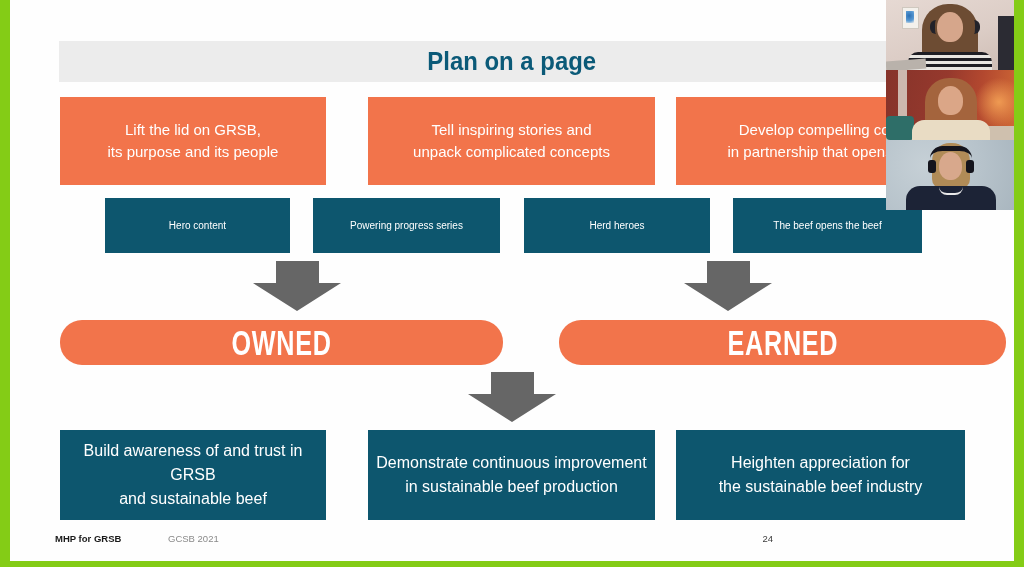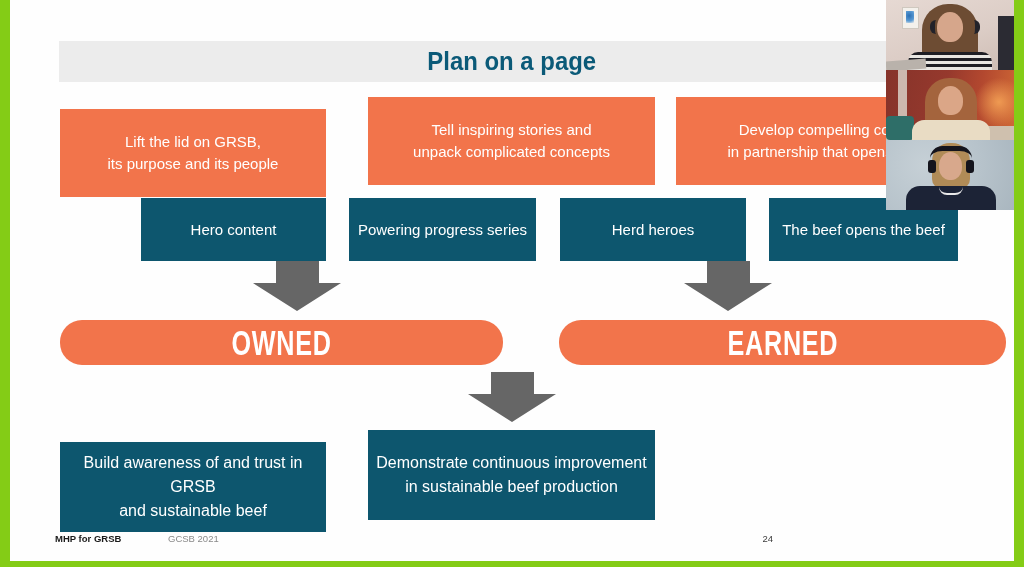--- a/index.html
+++ b/index.html
@@ -17,23 +17,23 @@
   }
   .title-band .t{
     color:#0b5a78;font-size:26px;font-weight:bold;transform:scaleX(.92);letter-spacing:0;
   }
   .box{position:absolute;display:flex;align-items:center;justify-content:center;
     text-align:center;color:#fff;white-space:pre-line;}
   .orange{background:#f2744b;}
   .teal{background:#0d566e;}
   
   .strategy{top:97px;height:88px;font-size:15px;line-height:1.45;}
-  .s0{left:50px;width:266px;margin-top:12px;} .s1{left:358px;width:287px;} .s2{left:666px;width:289px;}
+  .s0{left:50px;width:266px;} .s1{left:358px;width:287px;} .s2{left:666px;width:289px;}
   
-  .work{top:198px;height:63px;font-size:15px;margin-left:36px;}
+  .work{top:198px;height:55px;font-size:10px;}
   .w0{left:95px;width:185px;} .w1{left:303px;width:187px;}
   .w2{left:514px;width:186px;} .w3{left:723px;width:189px;}
   
   .arrow{position:absolute;width:88px;height:50px;}
   .a0{left:243px;top:261px;} .a1{left:674px;top:261px;} .a2{left:458px;top:372px;}
   
   .channel{top:320px;height:45px;border-radius:22px;}
   .c0{left:50px;width:443px;} .c1{left:508px;width:447px;margin-left:41px;}
   .channel .big{font-size:35px;font-weight:bold;transform:scaleX(.72);letter-spacing:1px;}
   
@@ -120,20 +120,22 @@
     <div class="arrow a2">
       <svg width="88" height="50" viewBox="0 0 88 50">
           <polygon points="23,0 66,0 66,22 88,22 44,50 0,22 23,22" fill="#666666"></polygon>
         </svg>
     </div>
 
     <div class="box teal outcome s0">Build awareness of and trust in GRSB
 and sustainable beef</div>
     <div class="box teal outcome s1">Demonstrate continuous improvement
 in sustainable beef production</div>
+    <div class="box teal outcome s2">Heighten appreciation for
+the sustainable beef industry</div>
 
     <div class="footer">
       <span class="f-brand">MHP for GRSB</span>
       <span class="f-project">GCSB 2021</span>
       <span class="f-page">24</span>
     </div>
   </div>
 
   <div class="videos">
     <div class="vtile v1">

